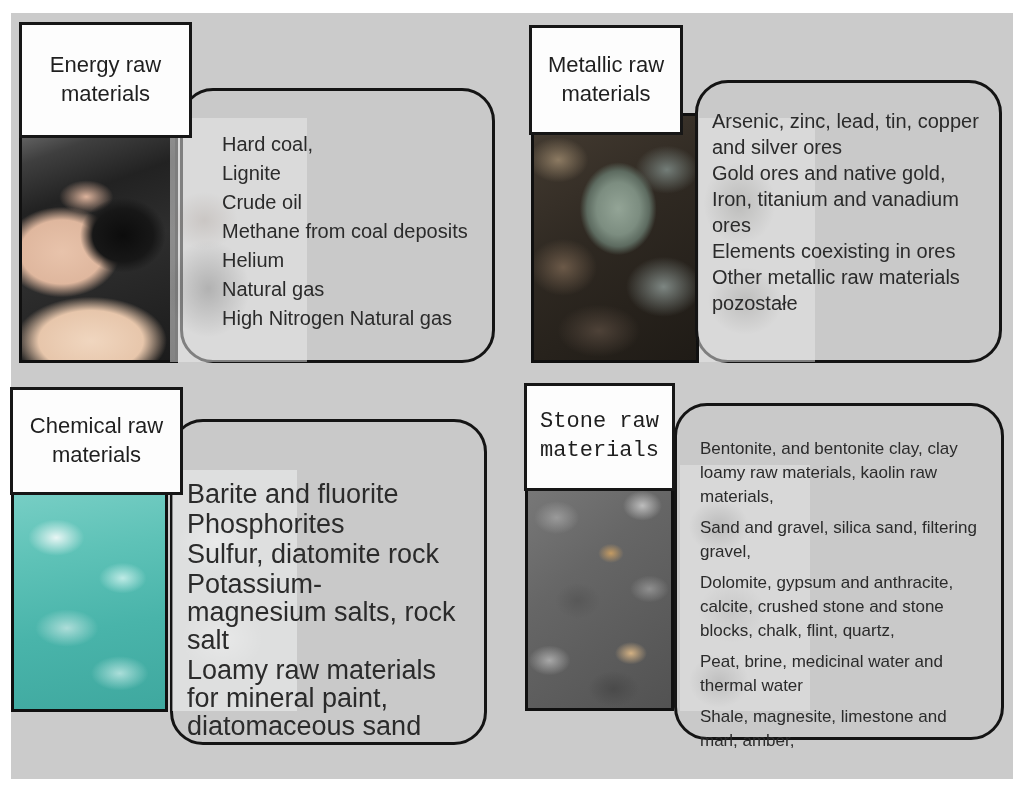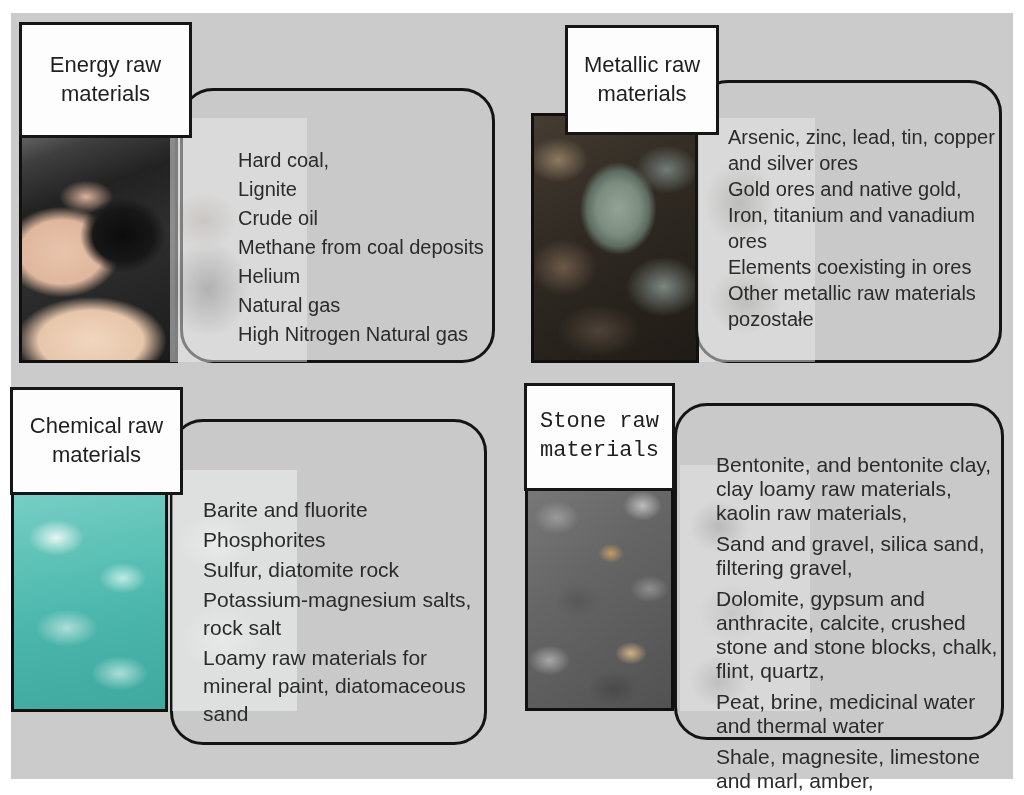--- a/index.html
+++ b/index.html
@@ -13,21 +13,21 @@
   .label-box{
     position:absolute;background:#fdfdfd;border:3px solid #161616;
     display:flex;align-items:center;justify-content:center;text-align:center;
     font-size:22px;line-height:1.3;color:#1f1f1f;z-index:6;padding:14px 8px;box-sizing:content-box;
   }
   .photo{position:absolute;border:3px solid #101010;z-index:1;}
   .round-box{
     position:absolute;background:#c9c9c9;border:3px solid #141414;border-radius:33px;z-index:2;
   }
   .ghost-overlay{position:absolute;z-index:1;}
-  .items{position:relative;z-index:2;list-style:none;margin:16px;}
+  .items{position:relative;z-index:2;list-style:none;margin:0;}
   .items li{padding:0;margin:0;}
 
   
   .pos-label-energy{left:19px;top:22px;width:151px;height:82px;}
   .pos-photo-energy{left:19px;top:117px;width:153px;height:240px;}
   .pos-box-energy{left:180px;top:88px;width:309px;height:269px;}
   .items-energy{padding:39px 10px 0 39px;width:270px;font-size:20px;line-height:29px;}
   .items-energy li{white-space:nowrap;}
   .ov-energy{
     left:-13px;top:27px;width:137px;height:244px;
@@ -39,21 +39,21 @@
   .photo-energy{
     background:
       radial-gradient(ellipse 55px 48px at 66% 48%, #0c0c0c 0%, #171717 55%, rgba(23,23,23,0) 78%),
       radial-gradient(ellipse 36px 22px at 42% 32%, #ddb39c 0%, rgba(221,179,156,0) 75%),
       radial-gradient(ellipse 75px 58px at 26% 55%, #e8c3ab 0%, #dfb79e 55%, rgba(223,183,158,0) 78%),
       radial-gradient(ellipse 95px 55px at 45% 92%, #f0d6bf 0%, #e7c6ab 55%, rgba(231,198,171,0) 80%),
       linear-gradient(160deg, #777777 0%, #3f3f3f 15%, #222222 32%, #2e2e2e 55%, #1b1b1b 100%);
   }
 
   
-  .pos-label-metallic{left:529px;top:25px;width:132px;height:76px;margin-left:36px;}
+  .pos-label-metallic{left:529px;top:25px;width:132px;height:76px;}
   .pos-photo-metallic{left:531px;top:113px;width:162px;height:244px;}
   .pos-box-metallic{left:695px;top:80px;width:301px;height:277px;}
   .items-metallic{padding:25px 8px 0 14px;width:282px;font-size:20px;line-height:26px;}
   .ov-metallic{
     left:1px;top:35px;width:116px;height:244px;
     background:
       radial-gradient(ellipse 48px 55px at 35% 35%, rgba(60,60,52,0.18), rgba(60,60,52,0) 75%),
       radial-gradient(ellipse 50px 45px at 40% 75%, rgba(50,48,42,0.16), rgba(50,48,42,0) 75%);
     background-color:rgba(233,233,233,0.5);
   }
@@ -65,21 +65,21 @@
       radial-gradient(ellipse 45px 38px at 18% 62%, #6b5948 0%, rgba(107,89,72,0) 75%),
       radial-gradient(ellipse 50px 40px at 80% 70%, #7d8682 0%, rgba(125,134,130,0) 75%),
       radial-gradient(ellipse 55px 35px at 40% 88%, #4e4238 0%, rgba(78,66,56,0) 75%),
       linear-gradient(150deg, #453c32 0%, #2f2922 45%, #1f1b16 100%);
   }
 
   
   .pos-label-chemical{left:10px;top:387px;width:151px;height:74px;}
   .pos-photo-chemical{left:11px;top:468px;width:151px;height:238px;}
   .pos-box-chemical{left:170px;top:419px;width:311px;height:320px;}
-  .items-chemical{padding:58px 8px 0 14px;width:272px;font-size:21px;line-height:28px;}
+  .items-chemical{padding:58px 8px 0 14px;width:272px;font-size:27px;line-height:28px;}
   .items-chemical li{margin-bottom:2px;}
   .ov-chemical{
     left:-1px;top:48px;width:125px;height:241px;
     background:
       radial-gradient(ellipse 50px 40px at 35% 30%, rgba(255,255,255,0.35), rgba(255,255,255,0) 75%),
       radial-gradient(ellipse 55px 45px at 40% 70%, rgba(255,255,255,0.3), rgba(255,255,255,0) 75%);
     background-color:rgba(238,240,240,0.55);
   }
   .photo-chemical{
     background:
@@ -88,21 +88,21 @@
       radial-gradient(ellipse 34px 22px at 72% 45%, rgba(235,255,252,0.7) 0%, rgba(235,255,252,0) 70%),
       radial-gradient(ellipse 44px 26px at 35% 66%, rgba(255,255,255,0.55) 0%, rgba(255,255,255,0) 72%),
       radial-gradient(ellipse 40px 24px at 70% 85%, rgba(240,255,253,0.6) 0%, rgba(240,255,253,0) 72%),
       linear-gradient(170deg, #7fd2c9 0%, #5ec2b7 35%, #49b4aa 65%, #3fa89f 100%);
   }
 
   
   .pos-label-stone{left:524px;top:383px;width:129px;height:74px;font-family:Liberation Mono, monospace;}
   .pos-photo-stone{left:525px;top:467px;width:143px;height:238px;}
   .pos-box-stone{left:674px;top:403px;width:324px;height:331px;}
-  .items-stone{padding:31px 8px 0 23px;width:288px;font-size:21px;line-height:24px;}
+  .items-stone{padding:31px 8px 0 23px;width:288px;font-size:17px;line-height:24px;}
   .items-stone li{margin-bottom:7px;}
   .ov-stone{
     left:3px;top:59px;width:130px;height:246px;
     background:
       radial-gradient(ellipse 40px 35px at 30% 25%, rgba(70,70,70,0.2), rgba(70,70,70,0) 75%),
       radial-gradient(ellipse 45px 40px at 40% 60%, rgba(150,150,150,0.25), rgba(150,150,150,0) 75%),
       radial-gradient(ellipse 40px 35px at 30% 88%, rgba(80,80,80,0.18), rgba(80,80,80,0) 75%);
     background-color:rgba(232,232,232,0.5);
   }
   .photo-stone{

